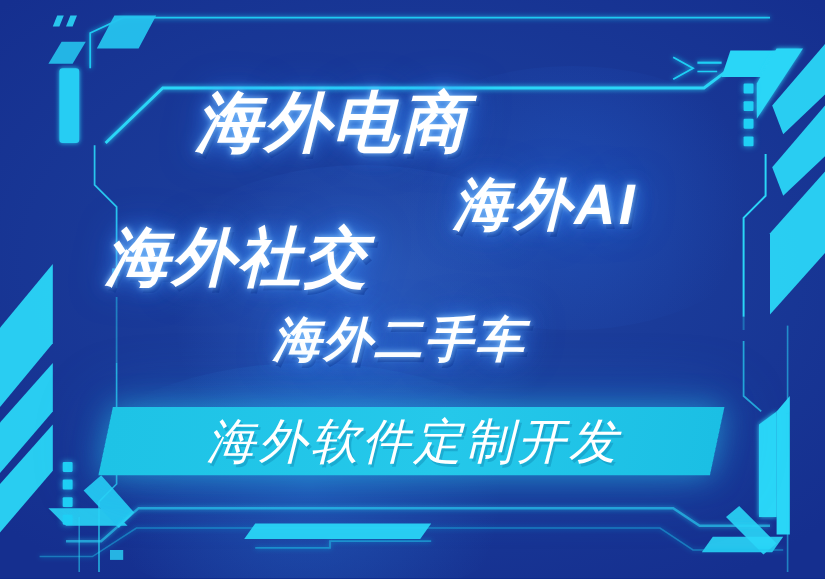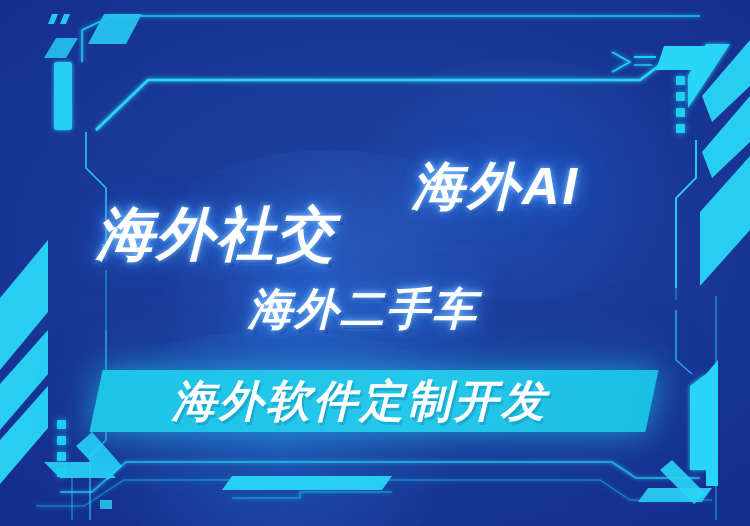--- a/index.html
+++ b/index.html
@@ -53,26 +53,26 @@
   .banner{
     position:absolute;
     left:96px; top:370px;
     width:556px; height:62px;
     background:linear-gradient(90deg,#1ec3e6 0%,#25c8ea 55%,#1bbfe4 100%);
     transform:skewX(-12deg);
     box-shadow:0 0 26px rgba(40,190,235,.55), 0 0 60px rgba(40,170,235,.35);
   }
   .banner-text{
     position:absolute;
-    left:100px; top:372px;
+    left:116px; top:372px;
     width:520px; height:58px;
     display:flex;align-items:center;justify-content:center;
     color:#ffffff;
     font-size:44px;
-    font-weight:bold;
+    font-weight:normal;
     font-style:italic;
     letter-spacing:3px;
     white-space:nowrap;
     text-shadow:2px 3px 0 rgba(12,120,165,.35);
   }
 
   
   .dots{position:absolute;display:flex;flex-direction:column;gap:7px;}
   .dots i{display:block;width:9px;height:9px;background:#1fd0f5;border-radius:1px;
           box-shadow:0 0 6px rgba(40,205,245,.8);}
@@ -184,20 +184,21 @@
   </div>
 
   <div class="dots dots-left">
     <i></i>
     <i></i>
     <i></i>
     <i></i>
   </div>
 
   <div class="stack">
+    <div class="kw kw-ecom">海外电商</div>
     <div class="kw kw-ai">海外AI</div>
     <div class="kw kw-soc">海外社交</div>
     <div class="kw kw-car">海外二手车</div>
   </div>
 
   <div class="banner"></div>
   <div class="banner-text">海外软件定制开发</div>
 
 </div>
 

